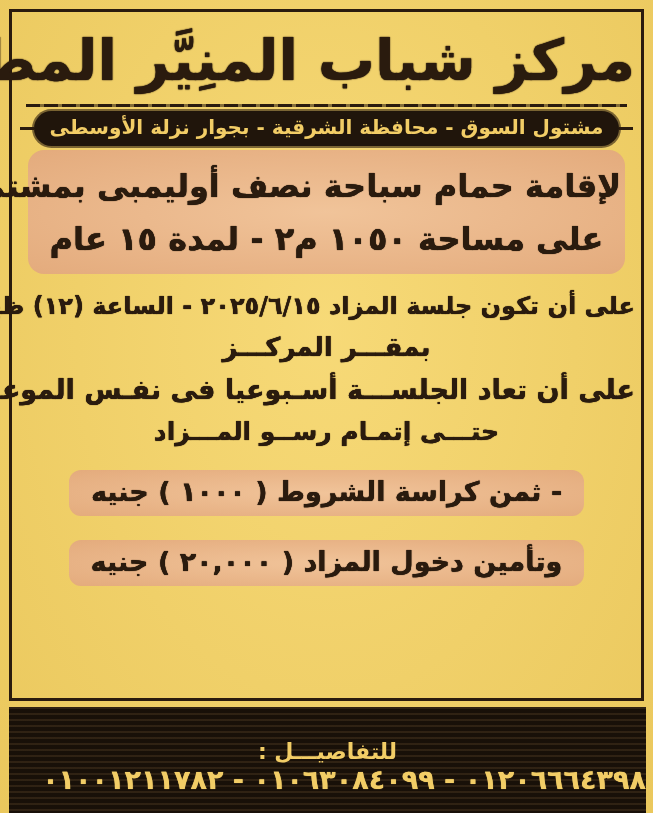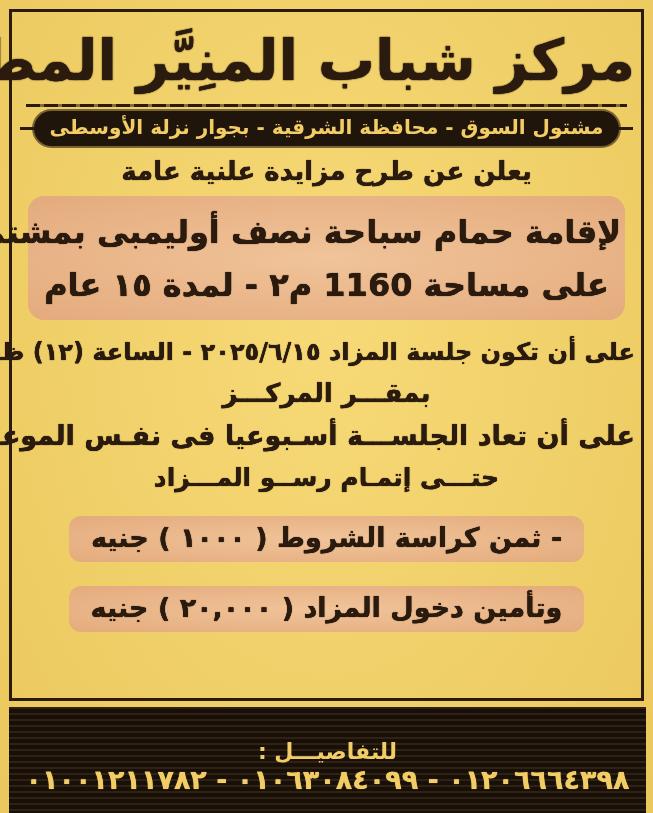--- a/index.html
+++ b/index.html
@@ -99,42 +99,42 @@
     direction:rtl;text-align:center;
     color:var(--footer-text);
     display:flex;flex-direction:column;justify-content:center;
   }
   .details-label{font-size:22px;font-weight:bold;letter-spacing:1px;}
   .phones{
     font-size:27px;font-weight:bold;
     letter-spacing:1px;
     white-space:nowrap;
     text-shadow:0 0 .8px currentColor;
+    text-align:right;
   }
 </style>
 </head>
 <body>
 
 <div class="frame">
 
   <div class="title">مركز شباب المنِيَّر المطور</div>
 
   <div class="title-rule"></div>
 
   <div class="strip-row">
     <div class="strip-line"></div>
     <div class="location-pill">مشتول السوق - محافظة الشرقية - بجوار نزلة الأوسطى</div>
     <div class="strip-line"></div>
   </div>
 
-  <div class="announce heavy">يعلن عن طرح مزايدة علنية عامة</div>
 
   <div class="subject-block">
     <div class="subject-l1 heavy">لإقامة حمام سباحة نصف أوليمبى  بمشتملاته</div>
-    <div class="subject-l2 heavy">على مساحة 1160 م٢ - لمدة ١٥ عام</div>
+    <div class="subject-l2 heavy">على مساحة ١٠٥٠ م٢ - لمدة ١٥ عام</div>
   </div>
 
   <div class="term-session heavy">على أن تكون جلسة المزاد ٢٠٢٥/٦/١٥ - الساعة (١٢) ظهراً</div>
   <div class="term-venue heavy">بمقـــر المركـــز</div>
   <div class="term-repeat heavy">على أن تعاد الجلســـة أسـبوعيا فى نفـس الموعـد</div>
   <div class="term-close heavy">حتـــى إتمـام رســو المـــزاد</div>
 
   <div class="fee-row">
     <span class="fee-pill heavy">- ثمن كراسة الشروط ( ١٠٠٠ ) جنيه</span>
   </div>

